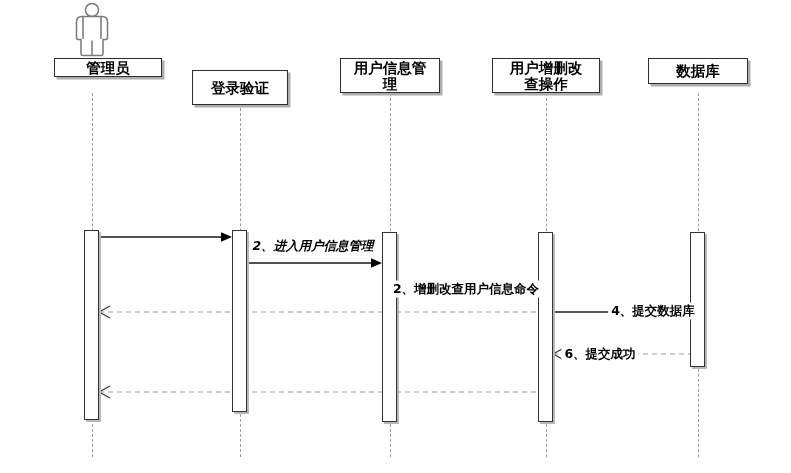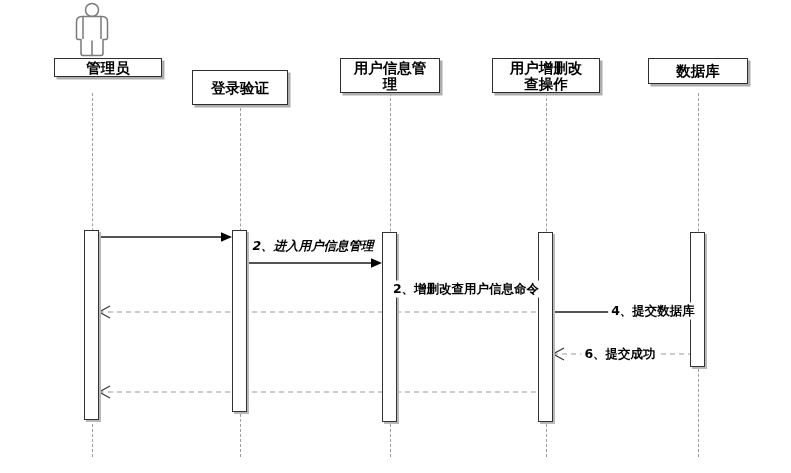--- a/index.html
+++ b/index.html
@@ -74,21 +74,21 @@
 
   <div class="act-bar" style="left:84px;top:230px;height:190px;"></div>
   <div class="act-bar" style="left:232px;top:230px;height:182px;"></div>
   <div class="act-bar" style="left:382px;top:232px;height:190px;"></div>
   <div class="act-bar" style="left:538px;top:232px;height:190px;"></div>
   <div class="act-bar" style="left:690px;top:232px;height:135px;"></div>
 
   <div class="msg-label" style="left:313px;top:246px;font-style:italic;">2、进入用户信息管理</div>
   <div class="msg-label" style="left:466px;top:289px;">2、增删改查用户信息命令</div>
   <div class="msg-label" style="left:612px;top:311px;margin-left:41px;">4、提交数据库</div>
-  <div class="msg-label" style="left:620px;top:354px;">6、提交成功</div>
+  <div class="msg-label" style="left:600px;top:354px;">6、提交成功</div>
 
   <div class="obj-box" style="left:54px;top:58px;width:108px;height:19px;">管理员</div>
   <div class="obj-box" style="left:192px;top:58px;width:96px;height:35px;margin-top:12px;">登录验证</div>
   <div class="obj-box" style="left:340px;top:58px;width:100px;height:35px;">用户信息管
 理</div>
   <div class="obj-box" style="left:492px;top:58px;width:108px;height:35px;">用户增删改
 查操作</div>
   <div class="obj-box" style="left:648px;top:58px;width:100px;height:26px;">数据库</div>
 
 </div>

